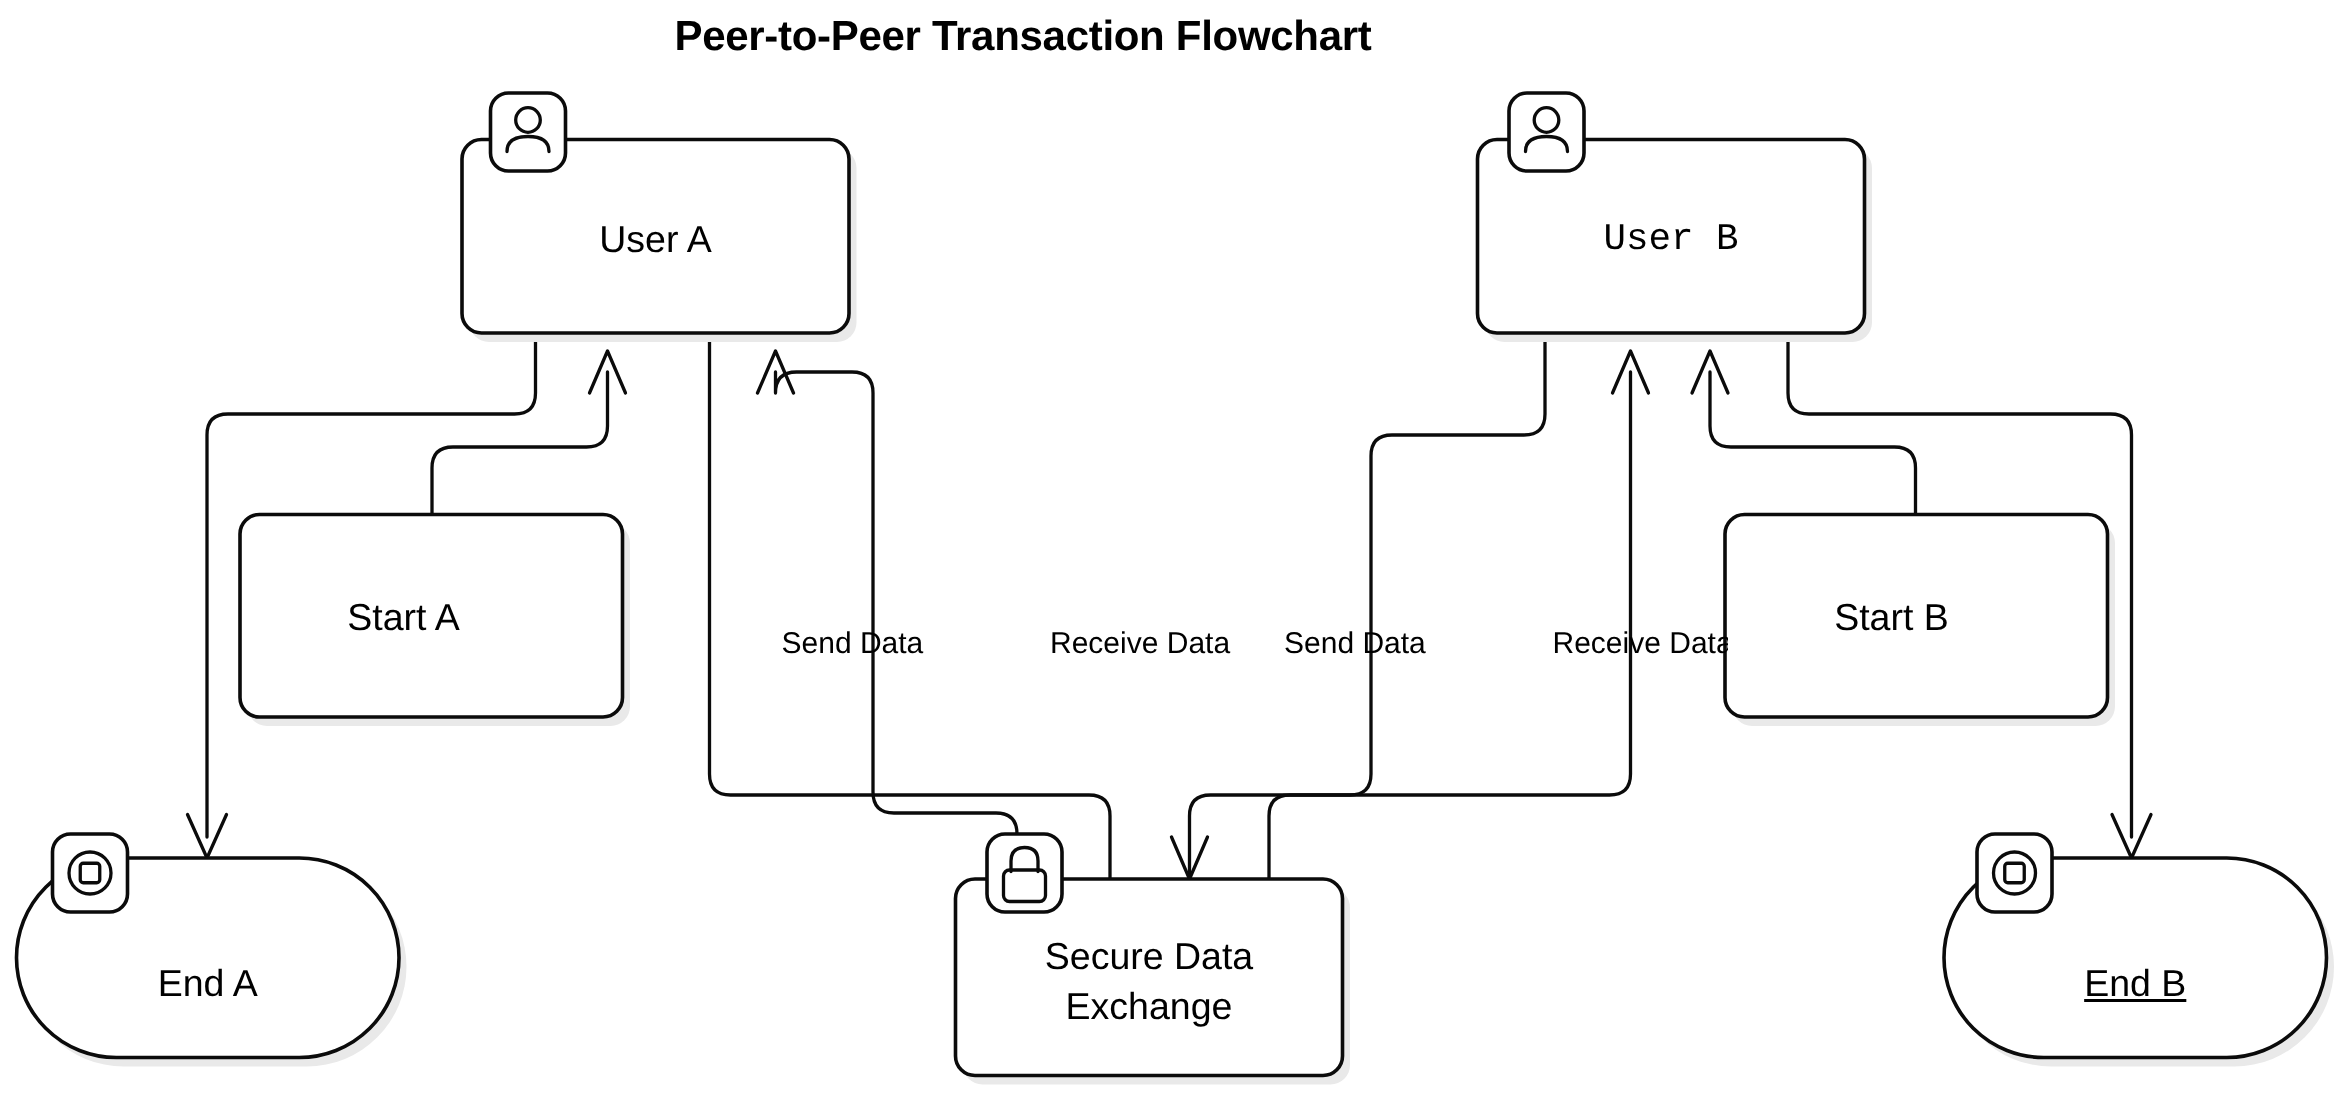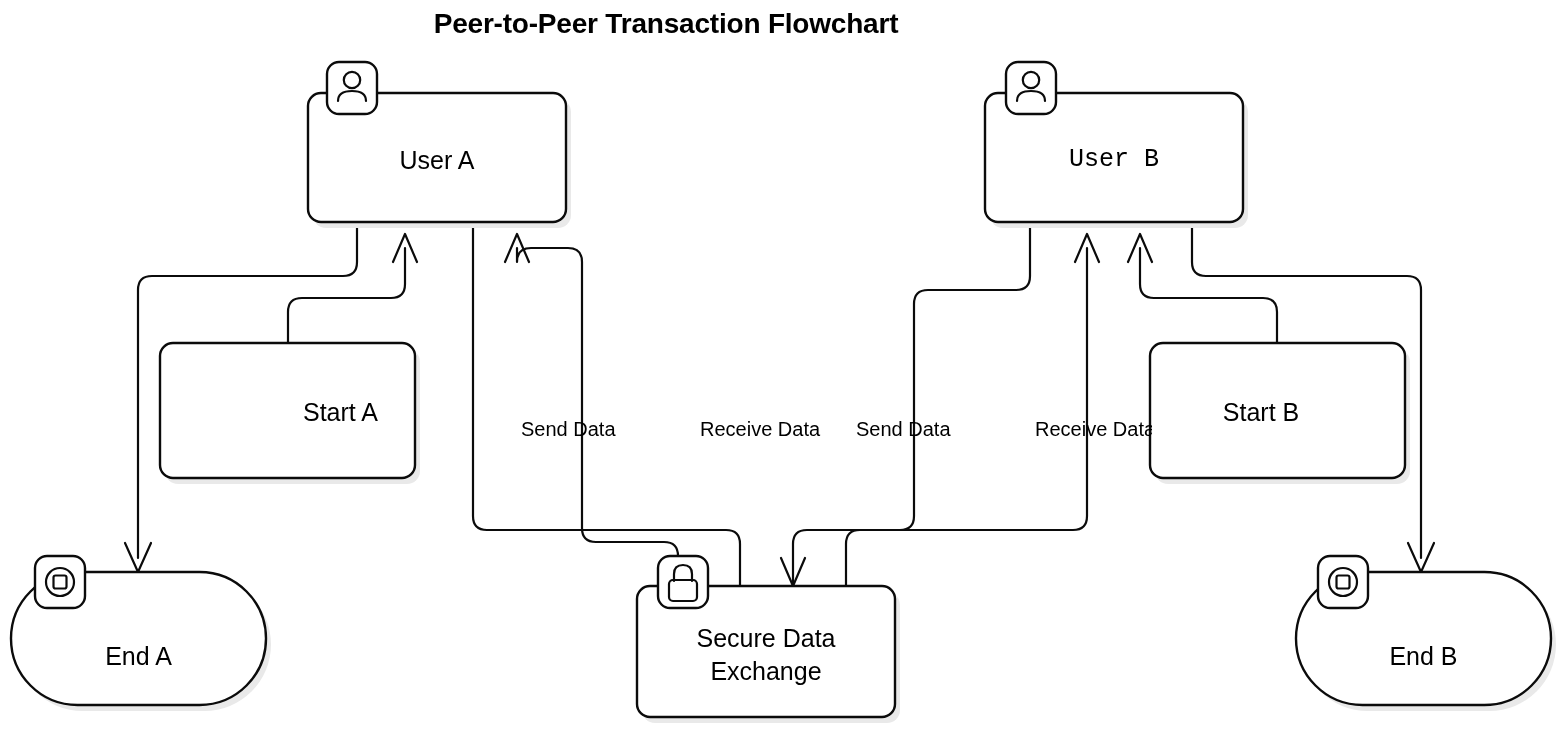--- a/index.html
+++ b/index.html
@@ -28,20 +28,21 @@
   .diagram-title {
     position: absolute;
     left: 0;
     top: 8px;
     width: 1332px;
     text-align: center;
     font-size: 28px;
     font-weight: bold;
     color: #000000;
     letter-spacing: -0.2px;
+    padding-left: 16px;
   }
   .edge-path {
     fill: none;
     stroke: #0b0b0b;
     stroke-width: 2.2;
     stroke-linecap: round;
     stroke-linejoin: round;
   }
   .arrow-head {
     fill: none;
@@ -200,27 +201,27 @@
         <rect class="badge-glyph" x="1336.5" y="575.5" width="13" height="13" rx="2" ry="2"></rect>
       </g>
     </g>
 
   </svg>
 
   <div class="node-label" style="left:308px; top:144px; width:258px;">User A</div>
 
   <div class="node-label" style="left:985px; top:144px; width:258px;font-family:Liberation Mono, monospace;">User B</div>
 
-  <div class="node-label" style="left:160px; top:396px; width:218px;text-align:right;">Start A</div>
+  <div class="node-label" style="left:160px; top:396px; width:218px;">Start A</div>
 
   <div class="node-label" style="left:1150px; top:396px; width:222px;">Start B</div>
 
   <div class="node-label" style="left:11px; top:640px; width:255px;text-align:center;">End A</div>
 
-  <div class="node-label" style="left:1296px; top:640px; width:255px;">End B</div>
+  <div class="node-label" style="left:1296px; top:640px; width:255px;text-decoration:underline;">End B</div>
 
   <div class="node-label" style="left:637px; top:622px; width:258px;">Secure Data
 Exchange</div>
 
   <div class="edge-label" style="left:521px; top:391px;">Send Data</div>
 
   <div class="edge-label" style="left:700px; top:391px;">Receive Data</div>
 
   <div class="edge-label" style="left:856px; top:391px;">Send Data</div>
 

